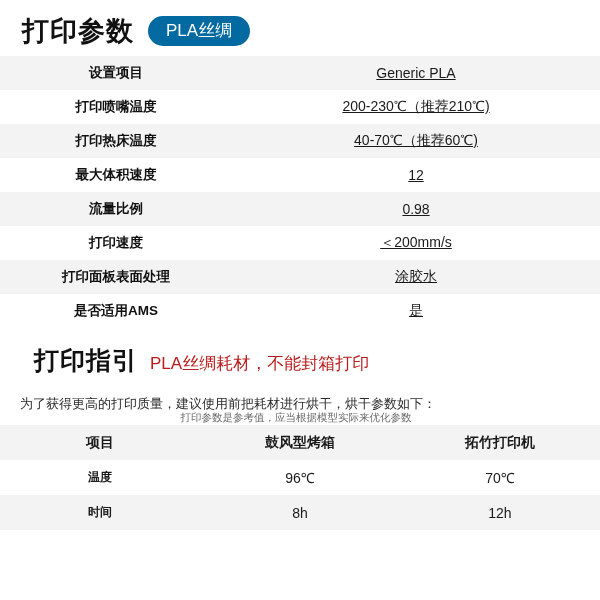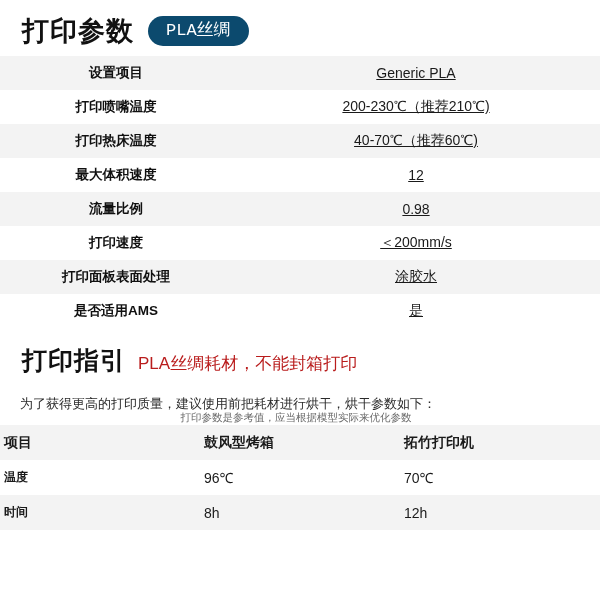--- a/index.html
+++ b/index.html
@@ -27,28 +27,27 @@
     padding: 16px 20px 10px 22px;
   }
   .section-title {
     font-size: 27px;
     font-weight: bold;
     letter-spacing: 1px;
     color: #111;
     line-height: 1;
   }
   .pill {
-    background: #0c4a6e;
+    background: #0369a1;
     color: #ffffff;
     border-radius: 16px;
     padding: 6px 18px 7px 18px;
     font-size: 17px;
     line-height: 1;
     white-space: nowrap;
-    font-family: Liberation Mono, monospace;
   }
 
   
   .params {
     width: 100%;
     border-collapse: collapse;
     table-layout: fixed;
   }
   .params tr { height: 34px; }
   .params tr:nth-child(odd) { background: #f3f3f3; }
@@ -69,21 +68,21 @@
     font-size: 14px;
     color: #1a1a1a;
     text-decoration: underline;
   }
 
   
   .guide-head {
     display: flex;
     align-items: baseline;
     gap: 12px;
-    padding: 16px 20px 4px 22px;
+    padding: 16px 20px 4px 34px;
   }
   .guide-title {
     font-size: 25px;
     font-weight: bold;
     letter-spacing: 1px;
     color: #111;
   }
   .guide-sub {
     font-size: 17px;
     color: #b91c1c;
@@ -98,20 +97,21 @@
   
   .dry {
     width: 100%;
     border-collapse: collapse;
     table-layout: fixed;
   }
   .dry tr { height: 35px; }
   .dry tr:nth-child(odd) { background: #f3f3f3; }
   .dry tr:nth-child(even) { background: #ffffff; }
   .dry td {
+    text-align: center;
     vertical-align: middle;
     font-size: 14px;
     color: #1a1a1a;
     padding: 0 4px;
   }
   .dry td.hcell { font-weight: bold; font-size: 14px; }
   .dry td.rowhead { font-weight: bold; font-size: 12px; }
   .dry col.c1 { width: 33.33%; }
   .dry col.c2 { width: 33.33%; }
   .dry col.c3 { width: 33.34%; }

